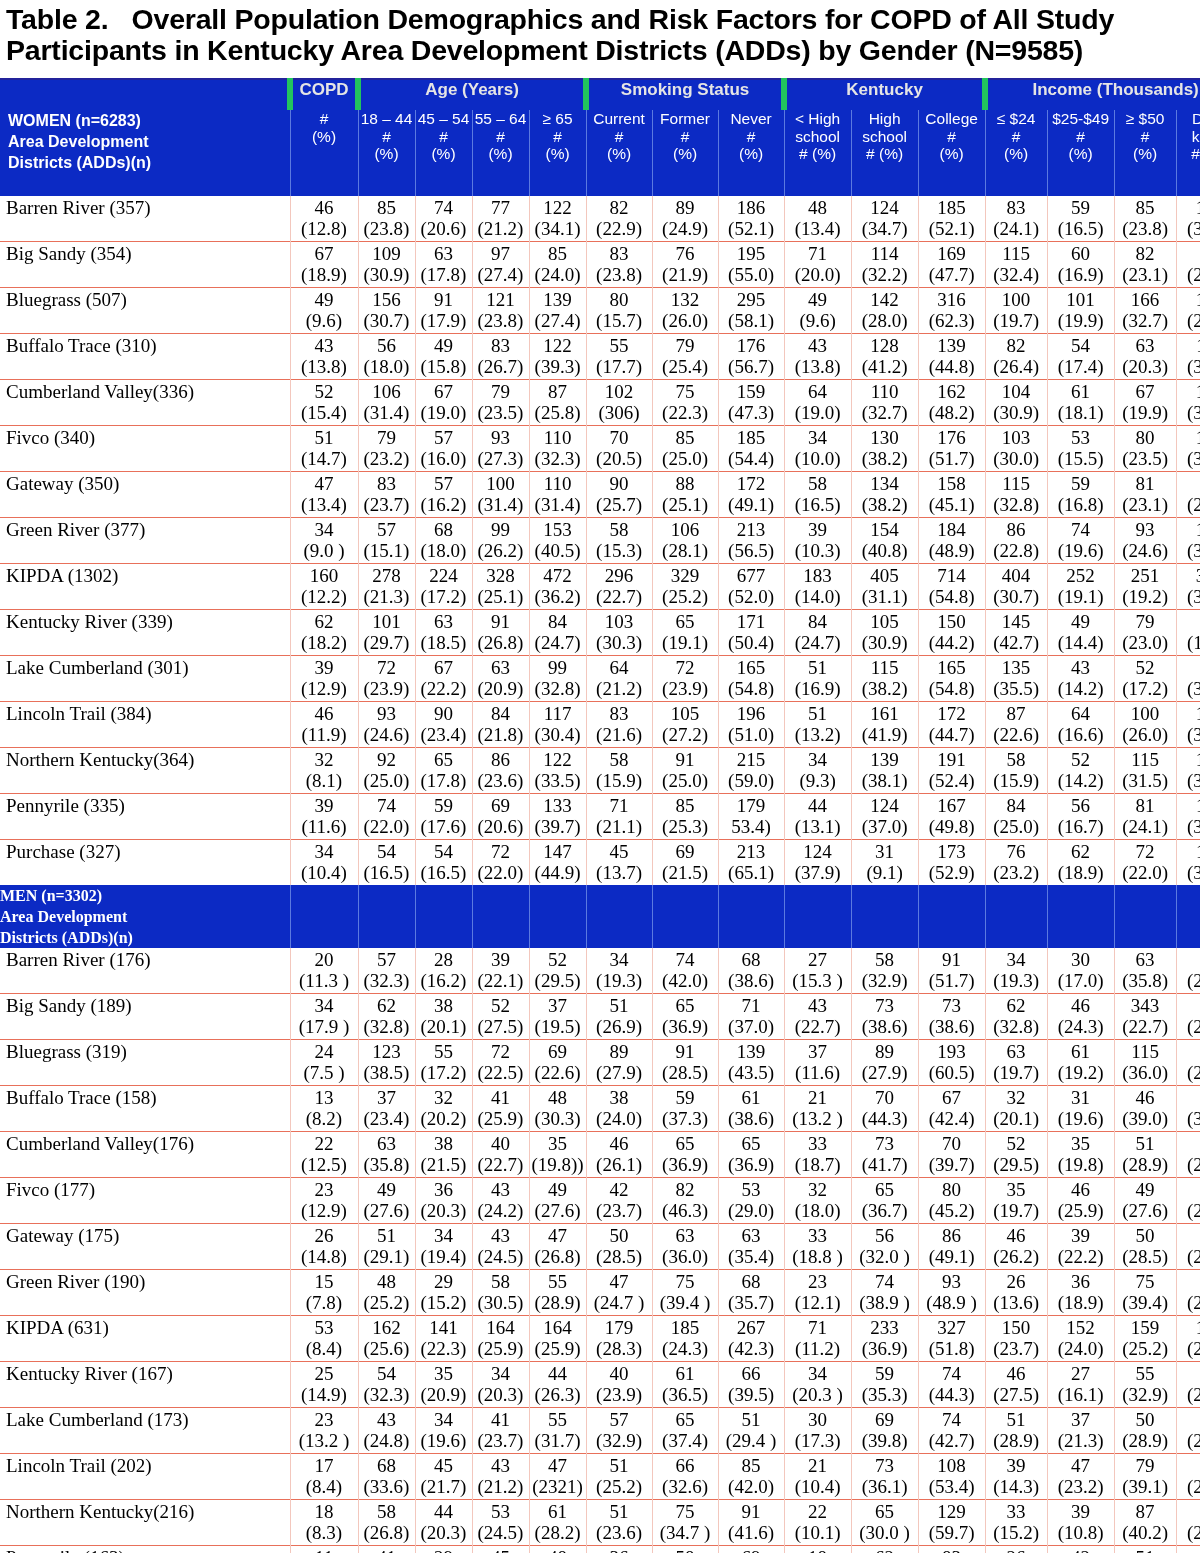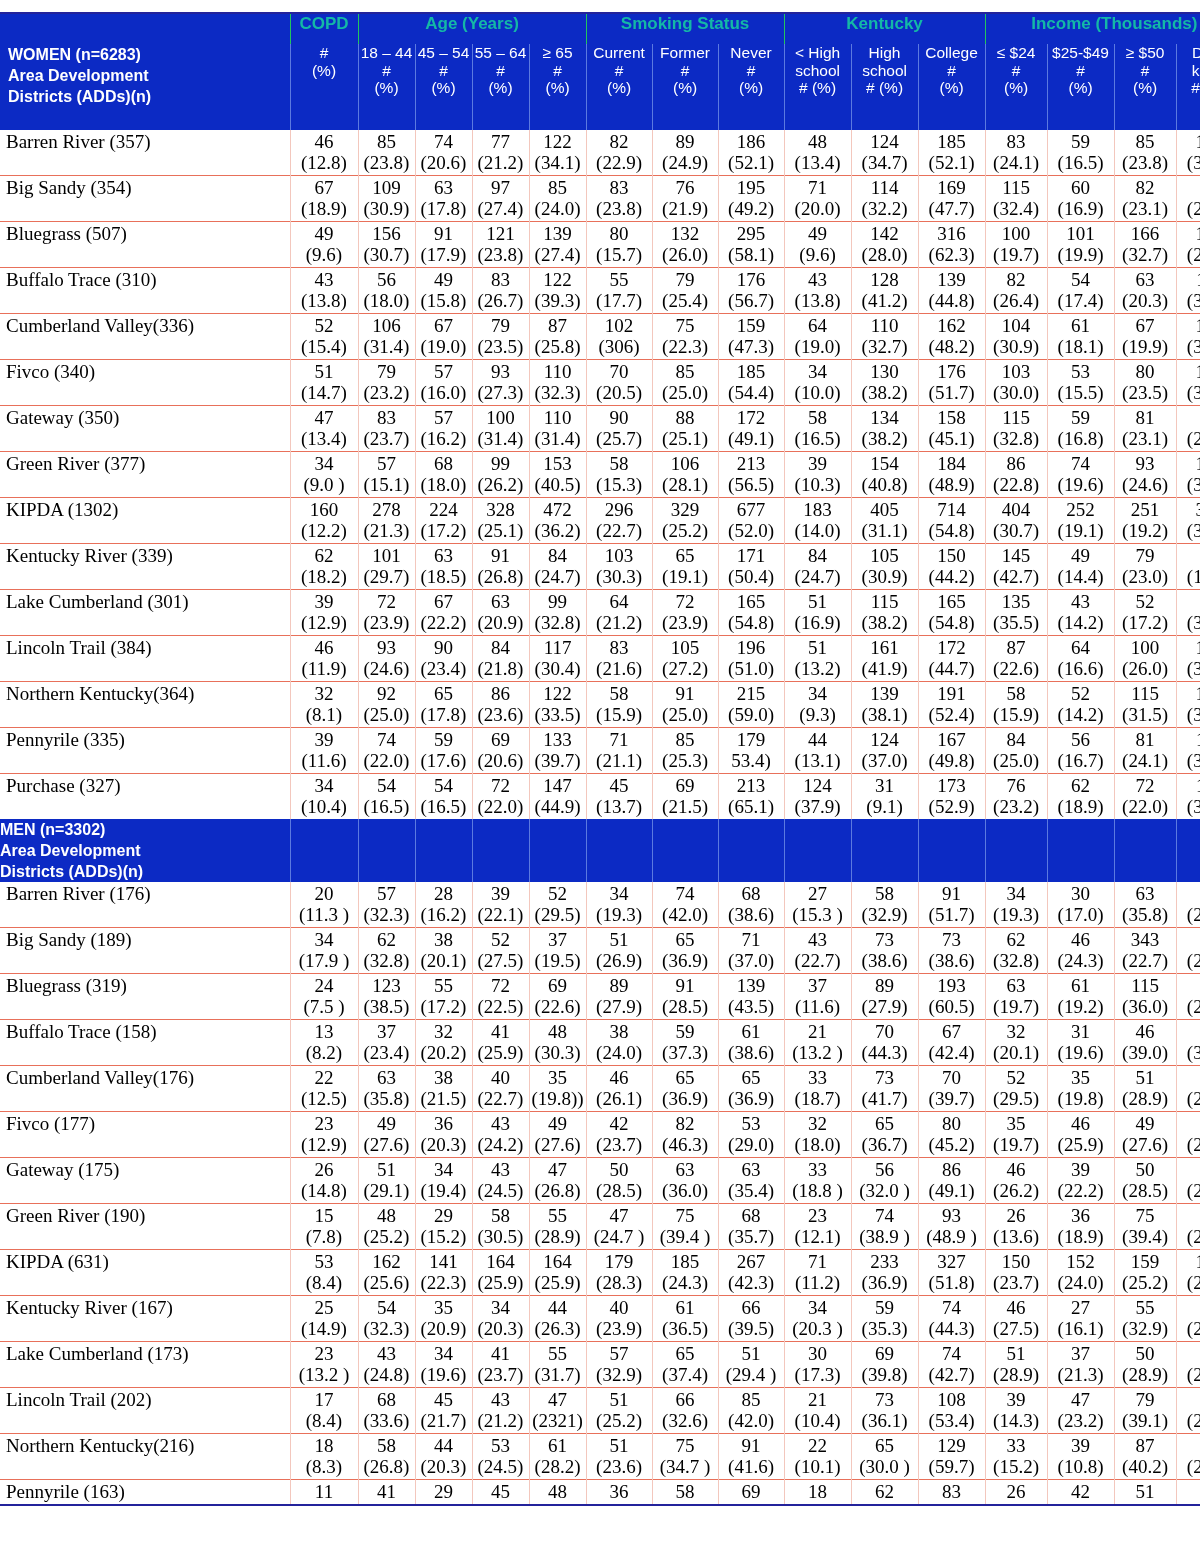--- a/index.html
+++ b/index.html
@@ -30,29 +30,29 @@
     margin-top:12px;
     border-top:2px solid #23239b;
     border-bottom:2px solid #23239b;
   }
   table.main td, table.main th{
     padding:0;
     vertical-align:top;
   }
   .grp-cell{
     background:#0C2AC4;
-    color:#14b8a6;
+    color:#e5e5e5;
     font-family:"Liberation Sans", sans-serif;
     font-weight:bold;
     font-size:17px;
     text-align:center;
     vertical-align:bottom;
     padding-bottom:2px;
     height:30px;
-    border-left:1px solid #22c55e;
+    border-left:6px solid #22c55e;
   }
   .grp-blank{background:#0C2AC4;border:none;}
 
   .sub-cell{
     background:#0C2AC4;
     color:#ffffff;
     font-family:"Liberation Sans", sans-serif;
     font-weight:normal;
     font-size:15.5px;
     line-height:17.5px;
@@ -68,21 +68,21 @@
     font-weight:bold;
     font-size:16px;
     line-height:21px;
     padding-left:8px;
     border-left:none;
   }
 
   .section-label{
     background:#0C2AC4;
     color:#ffffff;
-    font-family:Liberation Sans, sans-serif;
+    font-family:Liberation Serif, serif;
     font-weight:bold;
     font-size:16px;
     line-height:21px;
     text-align:left;
     padding:4px 0 6px 6px;
     vertical-align:top;
     border:none;
   }
   .section-blank{background:#0C2AC4;border-left:1px solid #5c7ae0;}
 
@@ -115,20 +115,21 @@
   col.c-smk{width:66px;}
   col.c-edu{width:67px;}
   col.c-inc{width:62px;}
   col.c-inc2{width:67px;}
 </style>
 </head>
 <body>
 
 <div id="root">
 
+  <div class="title">Table 2.   Overall Population Demographics and Risk Factors for COPD of All Study Participants in Kentucky Area Development Districts (ADDs) by Gender (N=9585)</div>
 
   <table class="main">
     <colgroup>
       <col class="c-name">
         <col class="c-copd">
       <col class="c-age">
         <col class="c-age">
         <col class="c-age">
         <col class="c-age">
       <col class="c-smk">
@@ -322,21 +323,21 @@
           <td>
             <span class="n">83</span>
             <span class="p">(23.8)</span>
           </td>
           <td>
             <span class="n">76</span>
             <span class="p">(21.9)</span>
           </td>
           <td>
             <span class="n">195</span>
-            <span class="p">(49.2)</span>
+            <span class="p">(55.0)</span>
           </td>
           <td>
             <span class="n">71</span>
             <span class="p">(20.0)</span>
           </td>
           <td>
             <span class="n">114</span>
             <span class="p">(32.2)</span>
           </td>
           <td>

